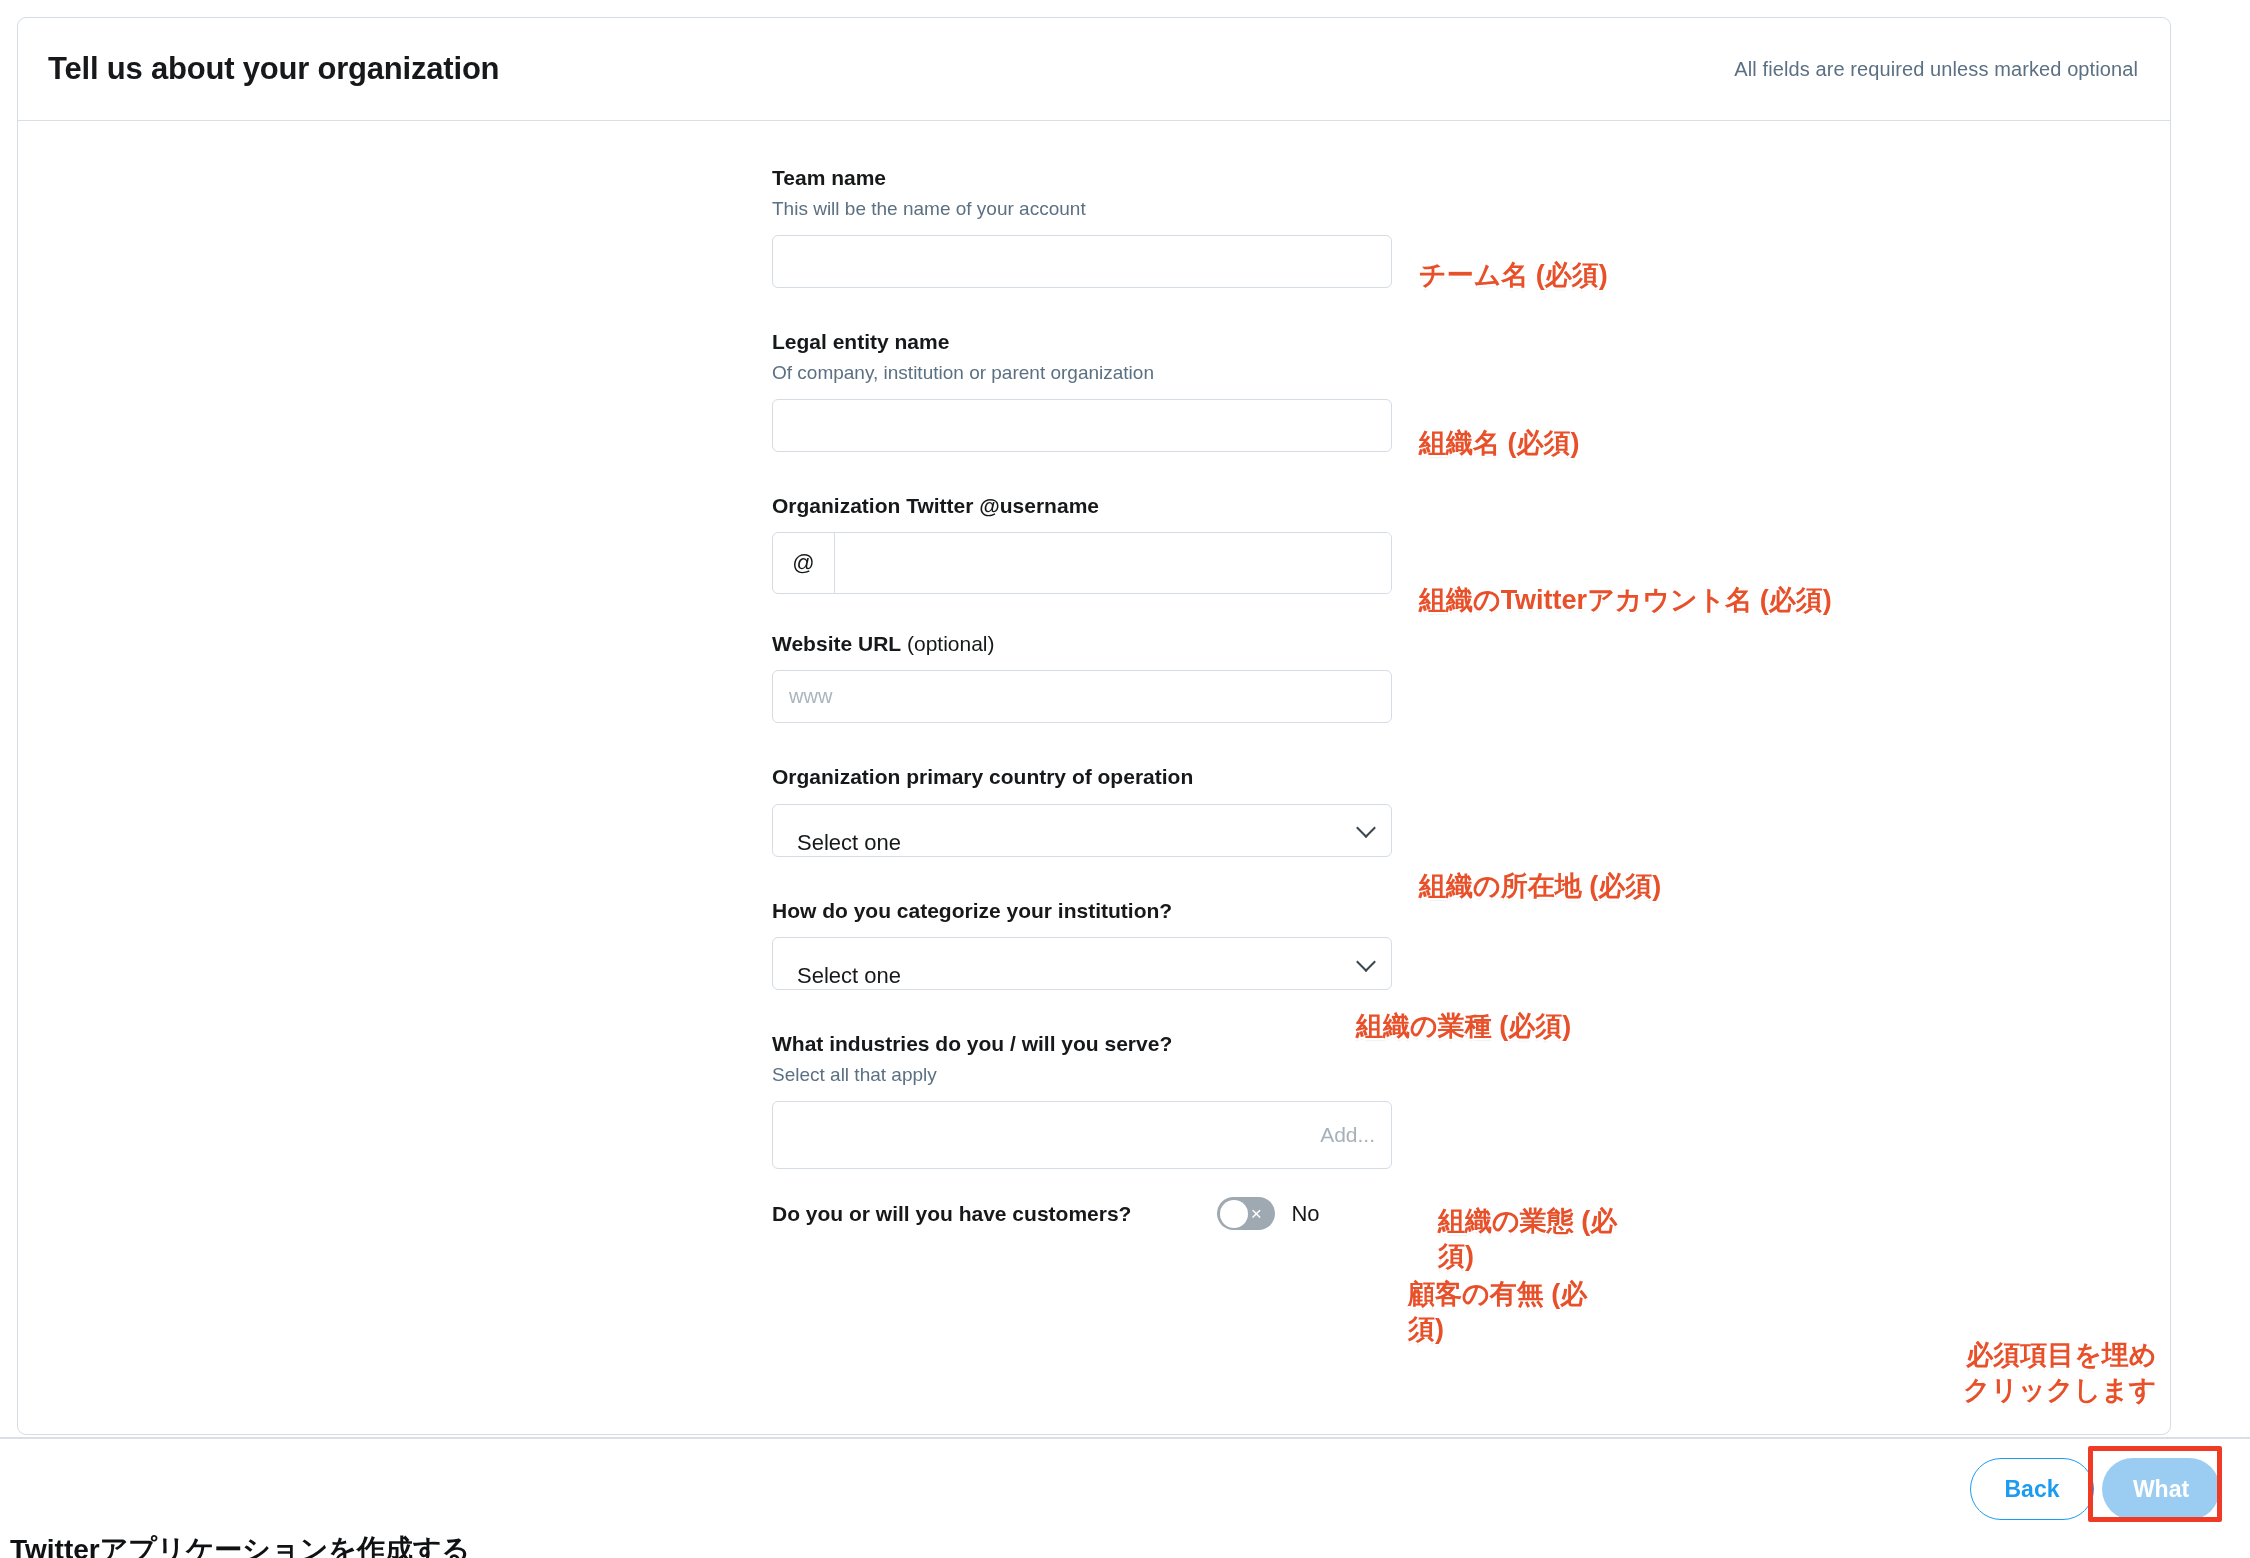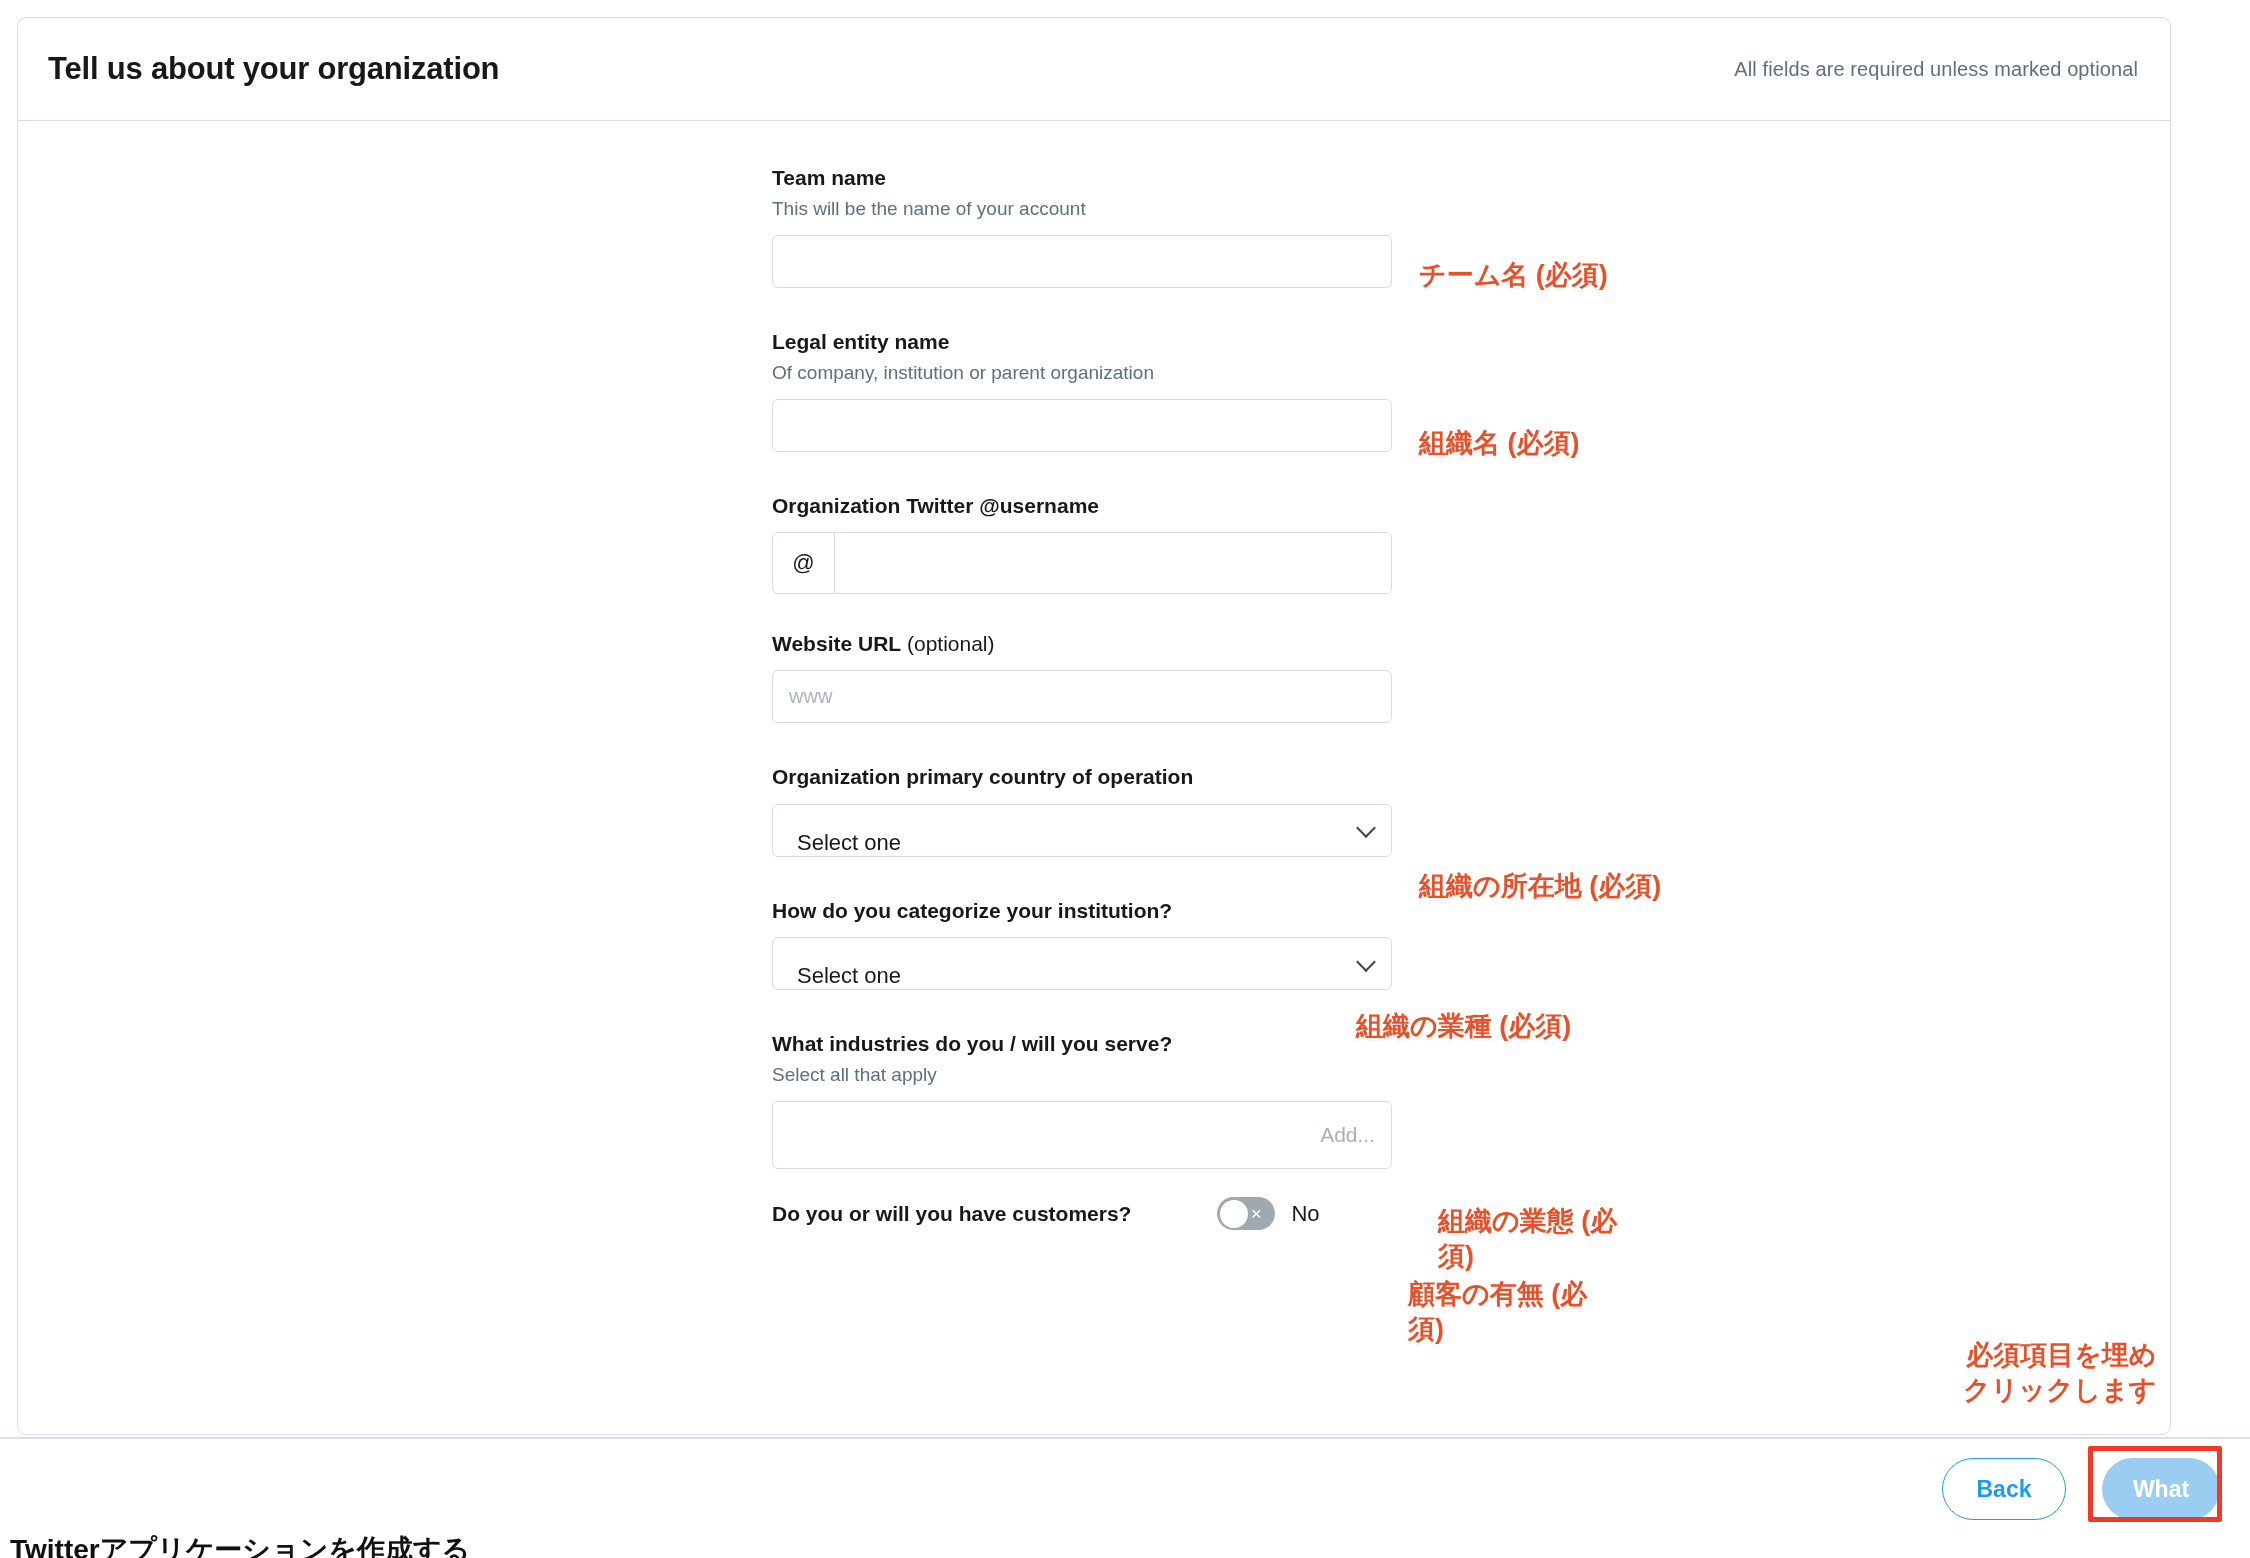--- a/index.html
+++ b/index.html
@@ -228,21 +228,21 @@
     width: 2250px;
     height: 1.5px;
     background: #d9dfe5;
   }
   .btn-row {
     position: absolute;
     right: 30px;
     top: 1458px;
     display: flex;
     align-items: flex-end;
-    gap: 36px;
+    gap: 8px;
   }
   .btn {
     height: 62px;
     border-radius: 31px;
     font-size: 23px;
     font-weight: bold;
     display: flex;
     align-items: center;
     justify-content: center;
     cursor: pointer;
@@ -374,20 +374,21 @@
 
   <div class="btn-row">
     <div class="btn btn-back">Back</div>
     <div class="btn btn-next">What</div>
   </div>
 
   <div class="highlight-box"></div>
 
   <div class="anno" style="left:1419px; top:258px;">チーム名 (必須)</div>
   <div class="anno" style="left:1419px; top:426px;">組織名 (必須)</div>
+  <div class="anno" style="left:1419px; top:583px;">組織のTwitterアカウント名 (必須)</div>
   <div class="anno" style="left:1419px; top:869px;">組織の所在地 (必須)</div>
   <div class="anno" style="left:1356px; top:1009px;">組織の業種 (必須)</div>
   <div class="anno" style="left:1408px; top:1204px;margin-left:30px;">組織の業態 (必
 須)</div>
   <div class="anno" style="left:1408px; top:1277px;">顧客の有無 (必
 須)</div>
   <div class="anno" style="left:1963px; top:1338px; text-align:right;">必須項目を埋め
 クリックします</div>
 
   <div class="bottom-text">Twitterアプリケーションを作成する</div>

